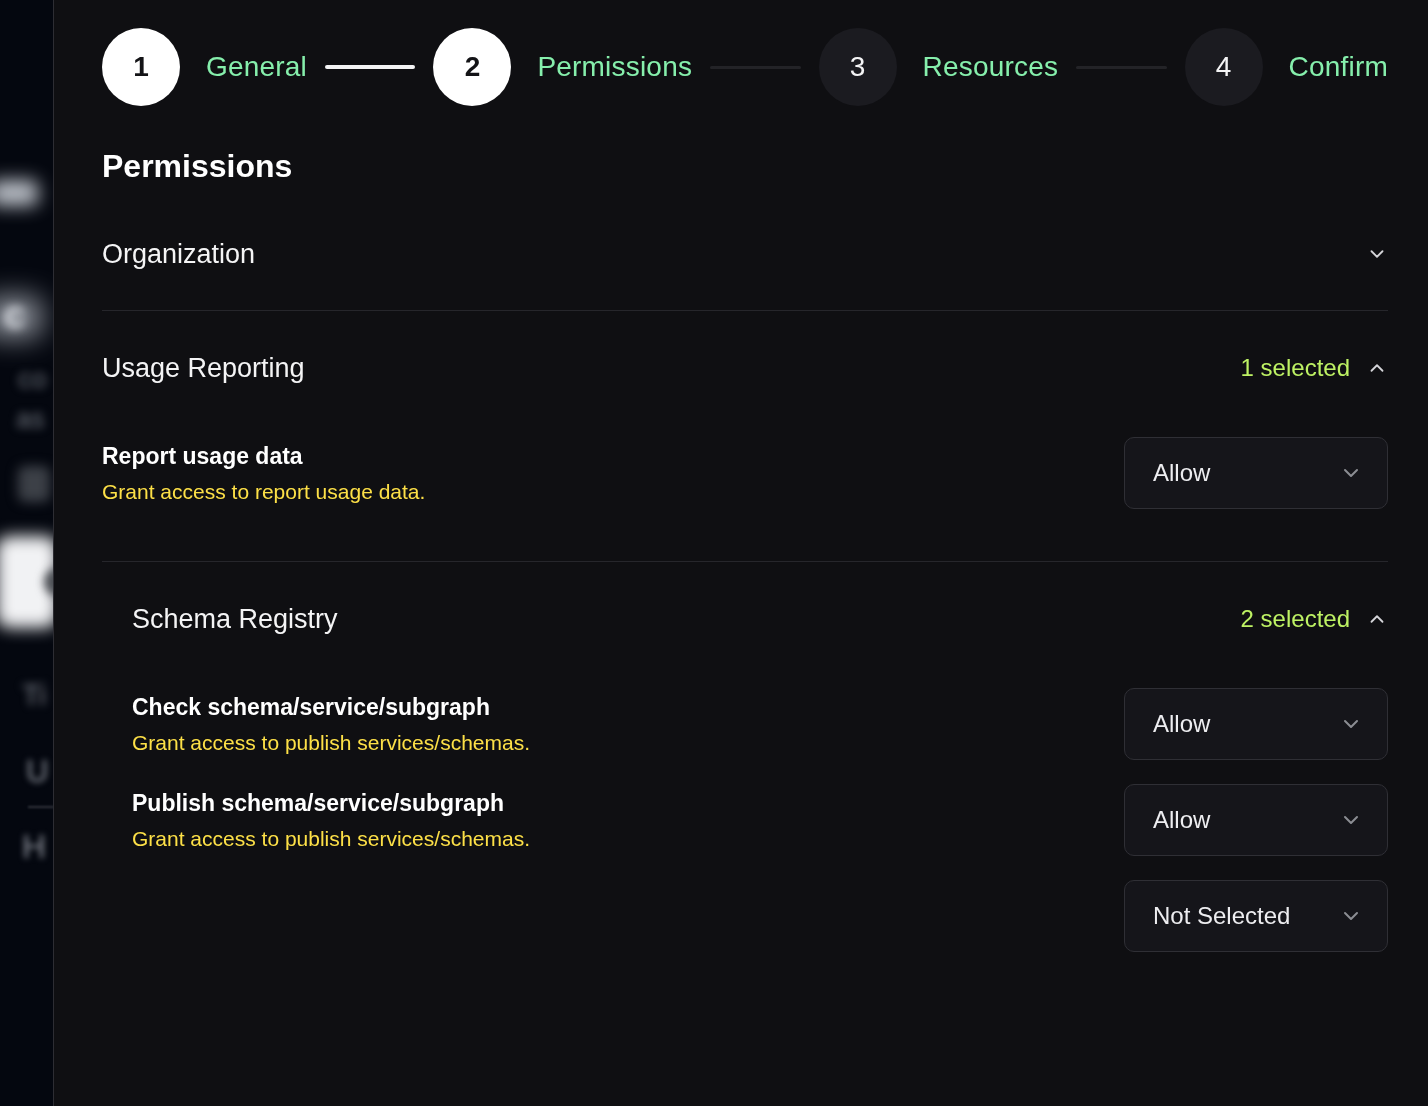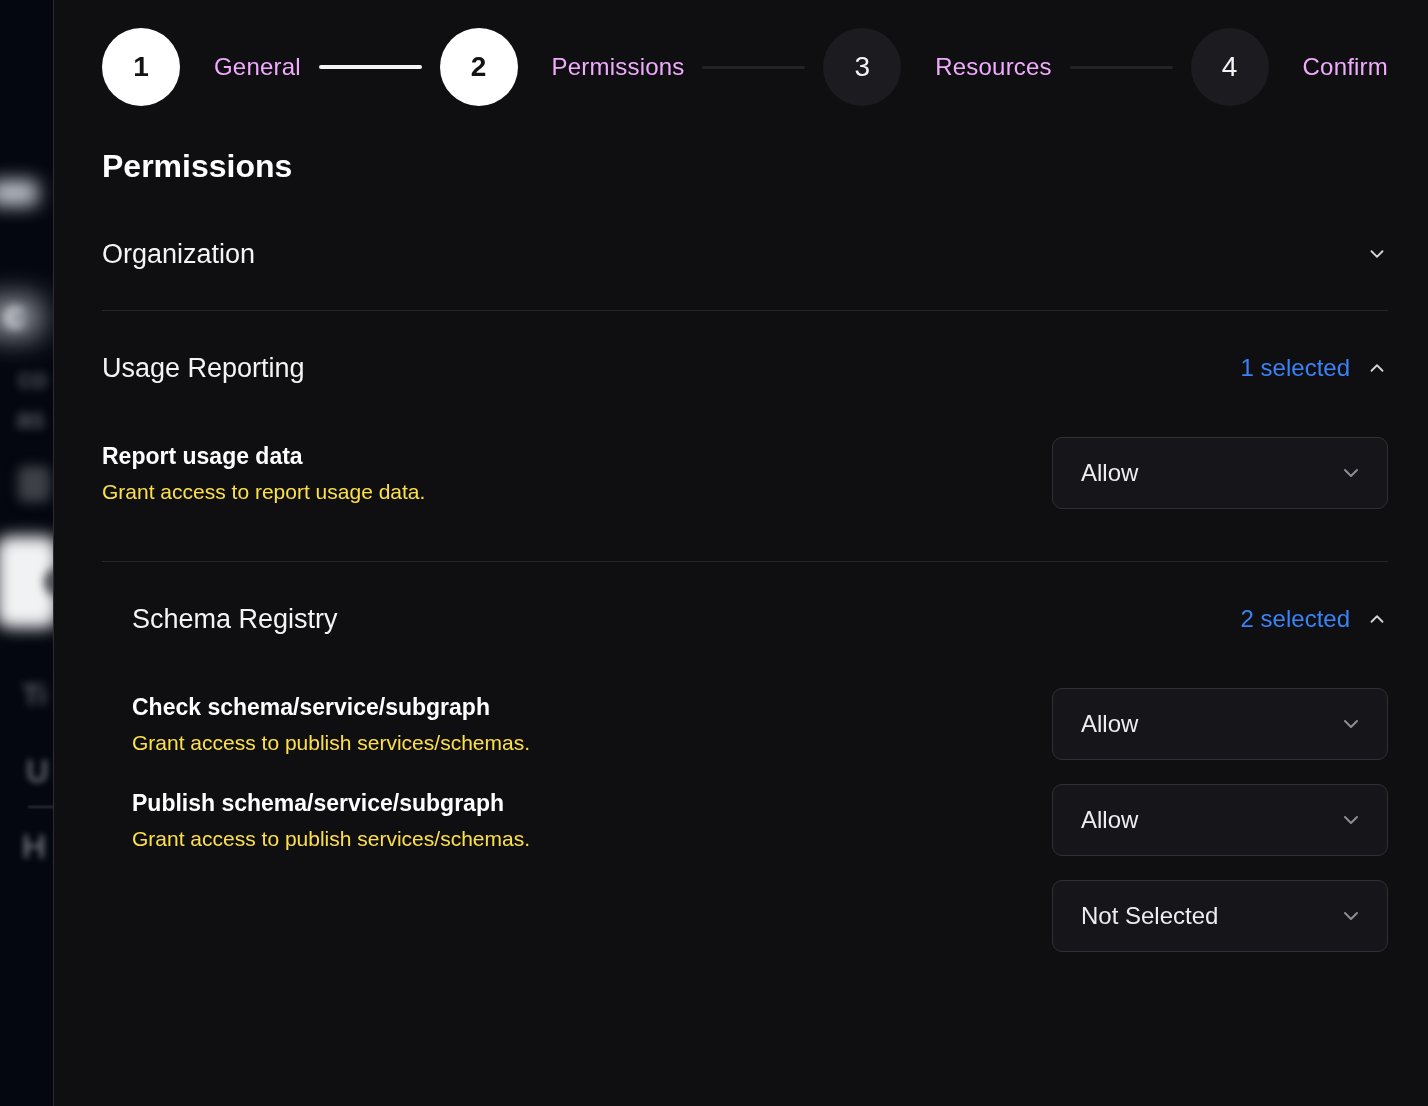--- a/index.html
+++ b/index.html
@@ -59,55 +59,55 @@
   
   .stepper { display: flex; align-items: center; height: 78px; }
   .step { display: flex; align-items: center; flex: 0 0 auto; cursor: default; }
   .step-circle {
     width: 78px; height: 78px; border-radius: 50%;
     display: flex; align-items: center; justify-content: center;
     font-size: 28px; font-weight: 600;
   }
   .step.active .step-circle { background: #ffffff; color: #131316; }
   .step.inactive .step-circle { background: #1b1b20; color: #f4f4f5; font-weight: 500; }
-  .step-label { margin-left: 34px; font-size: 24px; font-weight: 500; color: #f0abfc; letter-spacing: .2px; }
+  .step-label { margin-left: 26px; font-size: 28px; font-weight: 500; color: #86efac; letter-spacing: .2px; }
   .connector { flex: 1 1 0; margin: 0 18px; border-radius: 2px; }
   .connector.done { height: 4px; background: #f4f4f5; }
   .connector.todo { height: 3px; background: #232327; }
 
   
   .page-title { margin-top: 40px; font-size: 32px; line-height: 40px; font-weight: 700; color: #ffffff; }
 
   
   .sections { margin-top: 54px; }
   .section { border-bottom: 1px solid #26262b; }
   .section.last { border-bottom: none; margin-left: 30px; }
   .section + .section { padding-top: 43px; }
   .sec-head {
     display: flex; align-items: center; justify-content: space-between;
     cursor: pointer;
   }
   .sec-title { font-size: 27px; font-weight: 500; line-height: 28px; color: #f4f4f5; }
-  .sec-right { display: flex; align-items: center; gap: 16px; color: #3b82f6; }
+  .sec-right { display: flex; align-items: center; gap: 16px; color: #bef264; }
   .sec-count { font-size: 24px; font-weight: 500; }
   .chev { width: 22px; height: 22px; color: #d4d4d8; display: block; }
   .section.collapsed .sec-head { padding-bottom: 42px; }
 
   
   .rows { margin-top: 55px; }
   .section.pad-bottom .rows { margin-bottom: 52px; }
   .perm-row {
     display: flex; align-items: center; justify-content: space-between;
     min-height: 72px;
   }
   .perm-row + .perm-row { margin-top: 24px; gap: 34px; }
   .perm-title { font-size: 23px; font-weight: 700; line-height: 26px; color: #ffffff; }
   .perm-desc { margin-top: 11px; font-size: 21px; line-height: 23px; color: #fde047; }
   .select {
-    width: 336px; height: 72px; flex: 0 0 auto;
+    width: 264px; height: 72px; flex: 0 0 auto;
     background: #15151a; border: 1px solid #2f2f35; border-radius: 10px;
     display: flex; align-items: center; justify-content: space-between;
     padding: 0 24px 0 28px; cursor: pointer;
   }
   .select-value { font-size: 24px; color: #ededf0; }
   .select .chev { width: 24px; height: 24px; color: #8b8d93; }
 </style>
 </head>
 <body>
 

